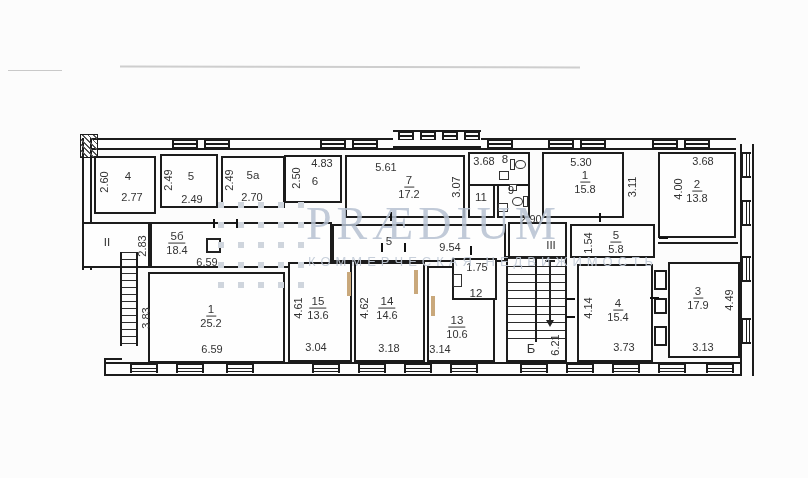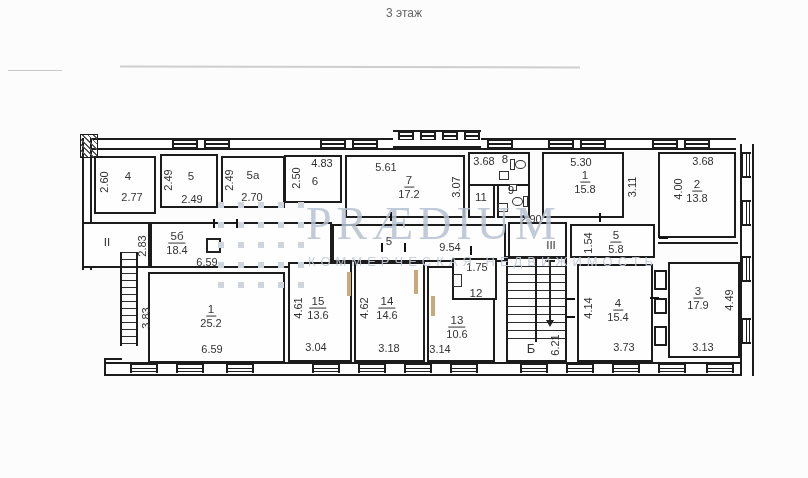--- a/index.html
+++ b/index.html
@@ -43,21 +43,20 @@
             letter-spacing:5px;color:#b7c2d2;opacity:.85;z-index:40;}
   .wm-sub{position:absolute;font-size:13px;letter-spacing:5px;color:#c3ccd8;opacity:.9;z-index:40;}
   .wm-dots{position:absolute;left:218px;top:202px;width:106px;height:106px;z-index:40;}
   .wm-dot{position:absolute;width:6px;height:6px;background:#cfd5dd;}
   .z{z-index:20;}
 </style>
 </head>
 <body>
 
 <div class="canvas">
-  <div class="title">3 этаж</div>
 
   <div class="scanline" style="left:8px;top:70px;width:54px;height:1px"></div>
   <div class="scanline" style="left:120px;top:66px;width:460px;height:2px;transform:rotate(0.12deg);background:#cecece"></div>
 
   <div class="wallh" style="left:84px;top:138px;width:652px;height:12px"></div>
   <div class="wallh" style="left:393px;top:130px;width:88px;height:18px"></div>
   <div class="wallh" style="left:104px;top:362px;width:650px;height:14px"></div>
   <div class="wallv" style="left:82px;top:138px;width:10px;height:132px"></div>
   <div class="wallv" style="left:740px;top:144px;width:14px;height:232px"></div>
   <div class="hatch" style="left:80px;top:134px;width:18px;height:24px"></div>

